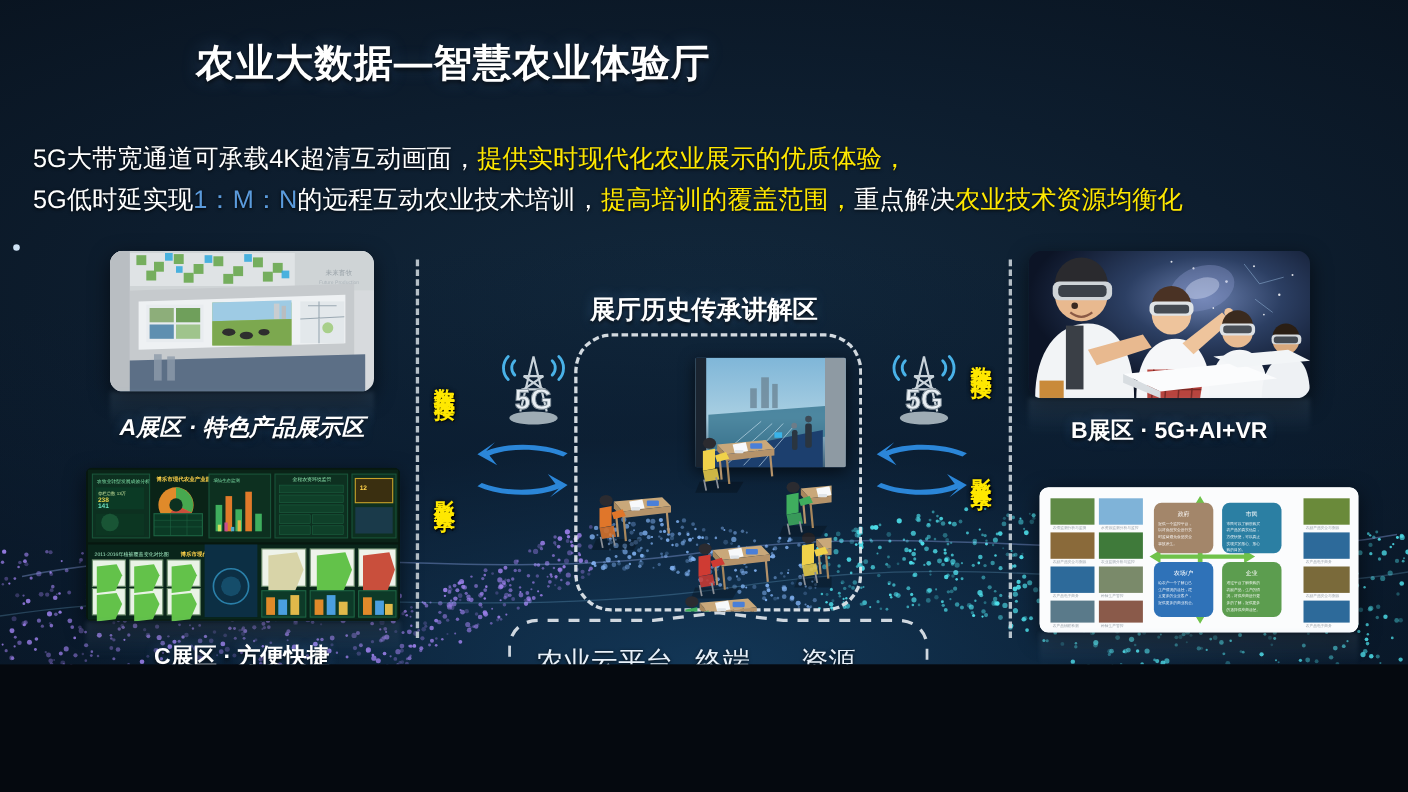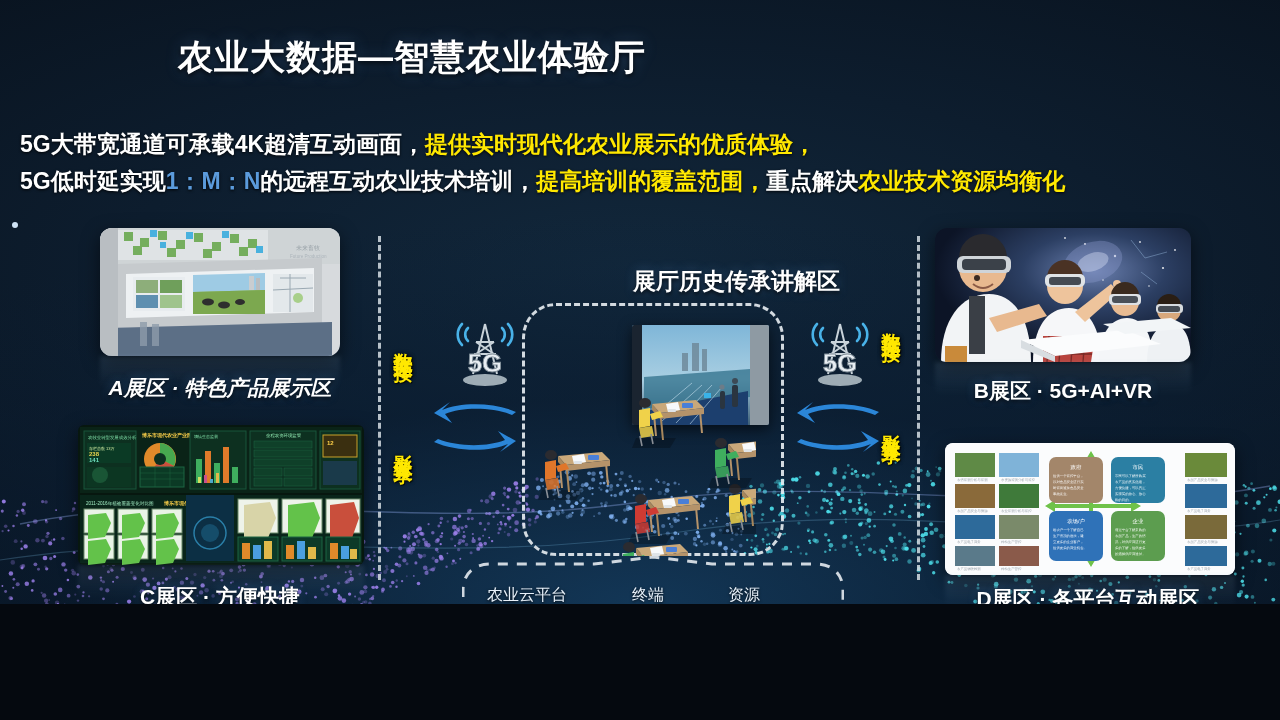--- a/index.html
+++ b/index.html
@@ -19,22 +19,22 @@
 
   
   .title{
     position:absolute;left:178px;top:34px;
     font-size:35px;font-weight:bold;color:#ffffff;letter-spacing:1px;
     text-shadow:0 2px 5px rgba(0,0,0,.85), 0 0 16px rgba(120,180,255,.25);
     white-space:nowrap;
   }
 
   .subtitle{
-    position:absolute;left:20px;top:126px;width:1230px;
-    font-size:23px;font-weight:bold;line-height:37px;color:#ffffff;
+    position:absolute;left:30px;top:126px;width:1230px;
+    font-size:23px;font-weight:normal;line-height:37px;color:#ffffff;
     text-shadow:0 1px 3px rgba(0,0,0,.9);
   }
   .subtitle .hl{color:#ffe800;}
   .subtitle .bl{color:#5b9bdc;}
   .bullet-dot{position:absolute;left:12px;top:222px;width:6px;height:6px;border-radius:50%;background:#cfe3f5;}
 
   
   .vdash{position:absolute;width:0;border-left:3px dashed #cfd8de;opacity:.88;}
 
   
@@ -56,32 +56,32 @@
     text-shadow:0 2px 4px rgba(0,0,0,.9), 0 0 10px rgba(90,160,235,.35);
   }
   .reflect{
     position:absolute;left:0;width:100%;height:34px;border-radius:0 0 10px 10px;
     background:linear-gradient(180deg,rgba(150,190,225,.22),rgba(10,25,40,0));
     filter:blur(2px);opacity:.6;
   }
 
   
   .center-title{
-    position:absolute;left:440px;top:266px;width:400px;text-align:right;
+    position:absolute;left:440px;top:266px;width:400px;text-align:center;
     font-size:23px;font-weight:bold;color:#ffffff;
     text-shadow:0 2px 4px rgba(0,0,0,.9),0 0 12px rgba(110,180,255,.3);
   }
   .dashbox{
     position:absolute;left:522px;top:303px;width:262px;height:253px;
     border:3px dashed #e4eaef;border-radius:34px;opacity:.92;
   }
   .dashbox-skirt{position:absolute;left:462px;top:556px;width:382px;height:118px;}
 
   .bottom-label{
-    position:absolute;font-size:16px;color:#e8f1fa;font-weight:normal;white-space:nowrap;
+    position:absolute;font-size:25px;color:#e8f1fa;font-weight:normal;white-space:nowrap;
     text-shadow:0 1px 3px rgba(0,0,0,.9);
   }
 
   .towerwrap{position:absolute;width:70px;height:80px;}
   .arrows{position:absolute;width:86px;height:62px;}
 </style>
 </head>
 <body>
 
 <div id="slide">
@@ -2060,15 +2060,14 @@
           <text x="170" y="88">通过平台了解采购的</text>
             <text x="170" y="94">农副产品，生产的情</text>
           <text x="170" y="100">况，对供应商进行更</text>
             <text x="170" y="106">多的了解，提供更多</text>
           <text x="170" y="112">的选择供应商途径。</text>
         </g>
       </svg>
     </div>
     <div class="reflect" style="top:132px;"></div>
   </div>
-  <div class="caption" style="left:930px;top:585px;width:316px;">D展区 · 各平台互动展区</div>
 
 </div>
 
 </body></html>

